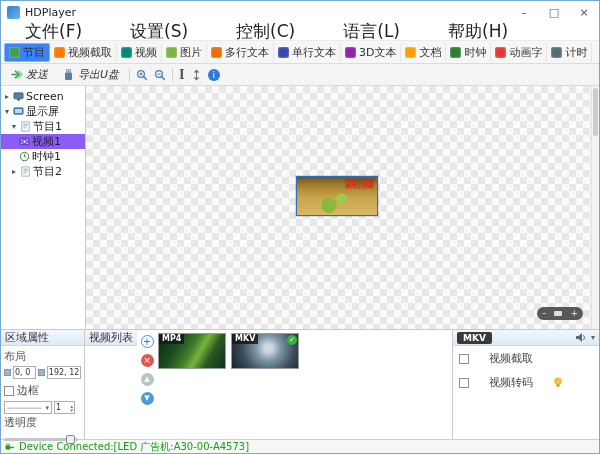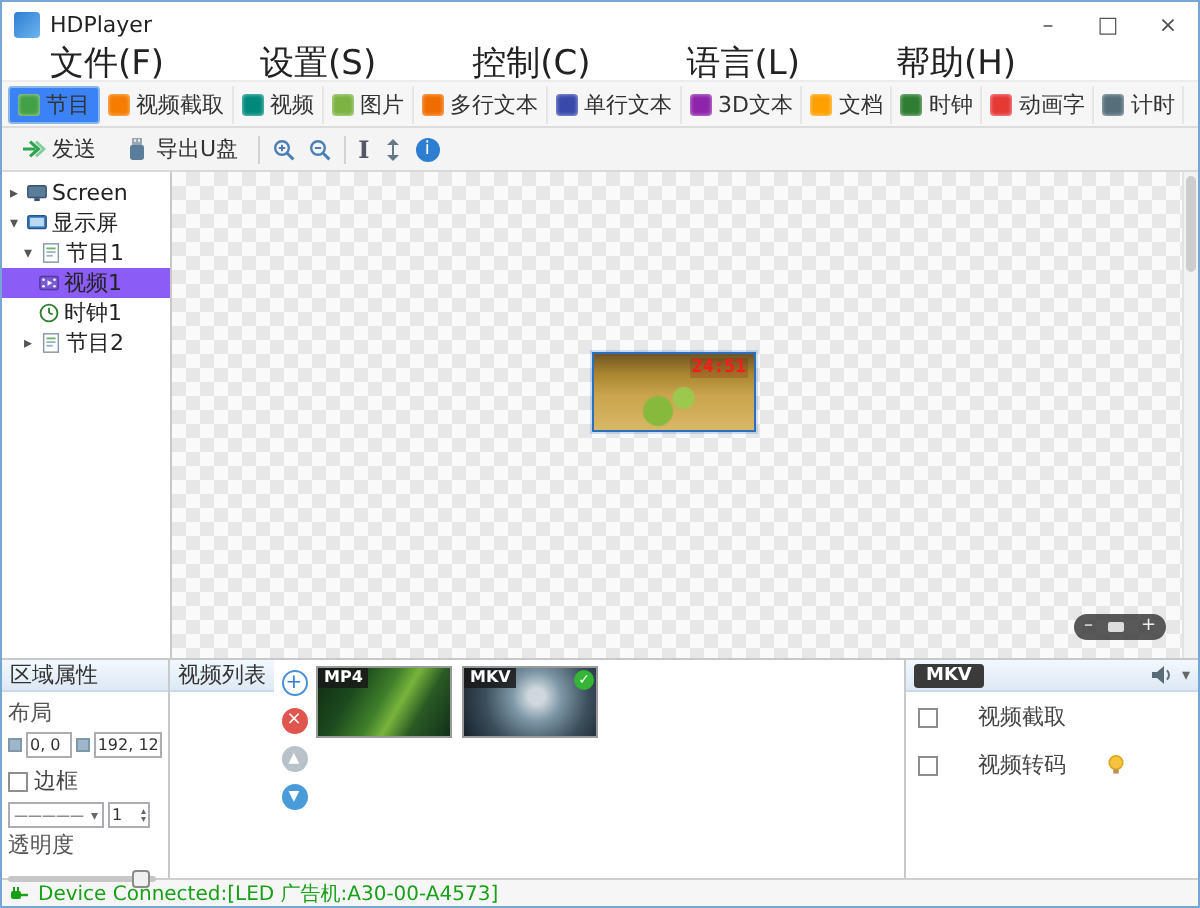--- a/index.html
+++ b/index.html
@@ -23,21 +23,21 @@
   .tabbar { height:23px; flex:0 0 auto; display:flex; align-items:center; background:#f6f6f6;
             border-bottom:1px solid #dcdcdc; padding-left:3px; white-space:nowrap; }
   .tab { display:flex; align-items:center; gap:3px; padding:2px 4px; font-size:11px; color:#333;
          border-right:1px solid #e6e6e6; height:19px; }
   .tab.active { background:#3b82f6; border:1px solid #86b7e6; border-radius:2px; }
   .tab-icon { width:11px; height:11px; border-radius:2px; box-shadow:inset 0 0 2px rgba(255,255,255,.65); flex:0 0 auto; }
 
   
   .toolbar { height:22px; flex:0 0 auto; display:flex; align-items:center; background:#f4f4f4;
              border-bottom:1px solid #d9d9d9; padding:0 5px; gap:6px; }
-  .tool-btn { display:flex; align-items:center; gap:3px; font-size:11px; color:#333; padding:1px 4px; }
+  .tool-btn { display:flex; align-items:center; gap:3px; font-size:11px; color:#333; padding:1px 4px;font-style:italic; }
   .tool-sep { width:1px; height:14px; background:#d2d2d2; }
   .tool-icon { display:flex; align-items:center; }
   .cursor-glyph { font:bold 12px "DejaVu Serif","Liberation Serif",serif; color:#556; }
   .info-circle { width:12px; height:12px; border-radius:50%; background:#2d7dd2; color:#fff; font-size:9px;
                  display:flex; align-items:center; justify-content:center; }
 
   
   .main { flex:1; display:flex; min-height:0; }
   .tree { width:85px; flex:0 0 auto; background:#fff; border-right:1px solid #c9c9c9; padding-top:3px; }
   .tree-item { height:15px; display:flex; align-items:center; gap:2px; font-size:11px; color:#222;

